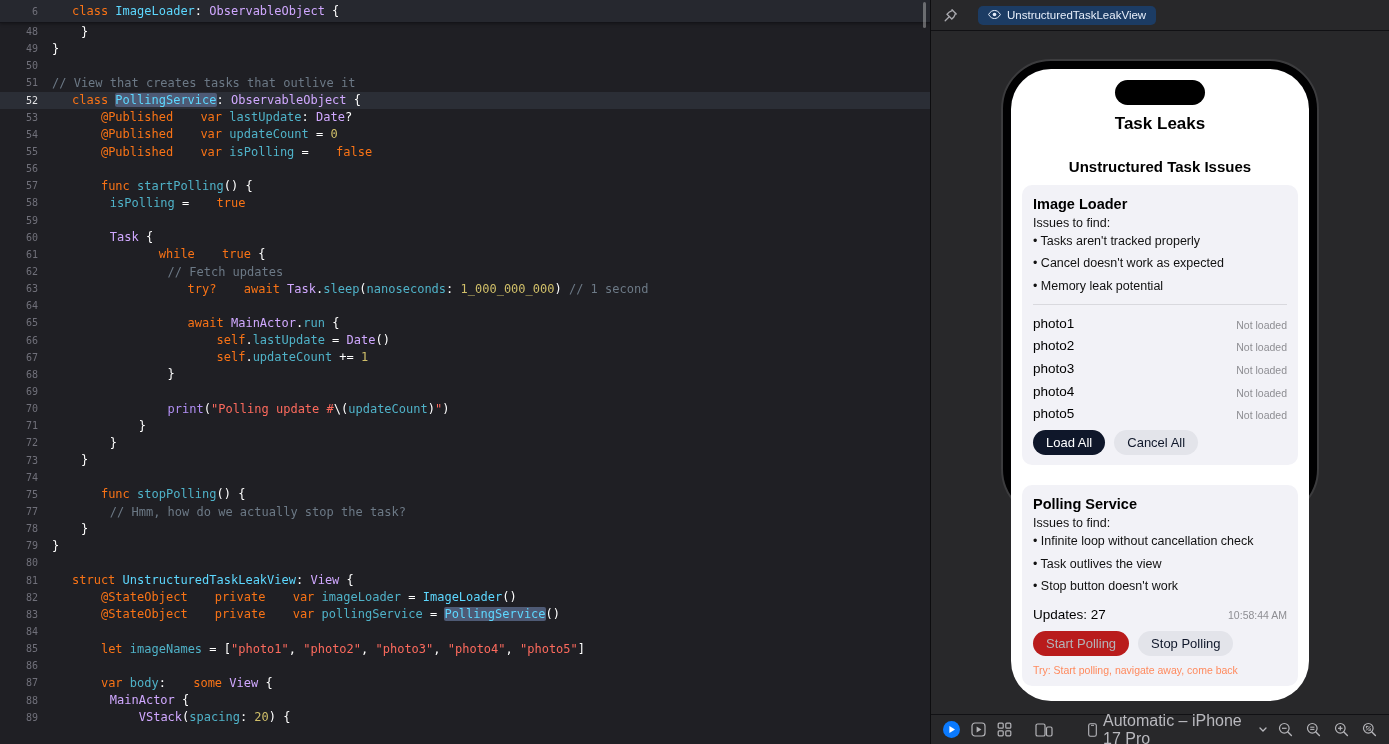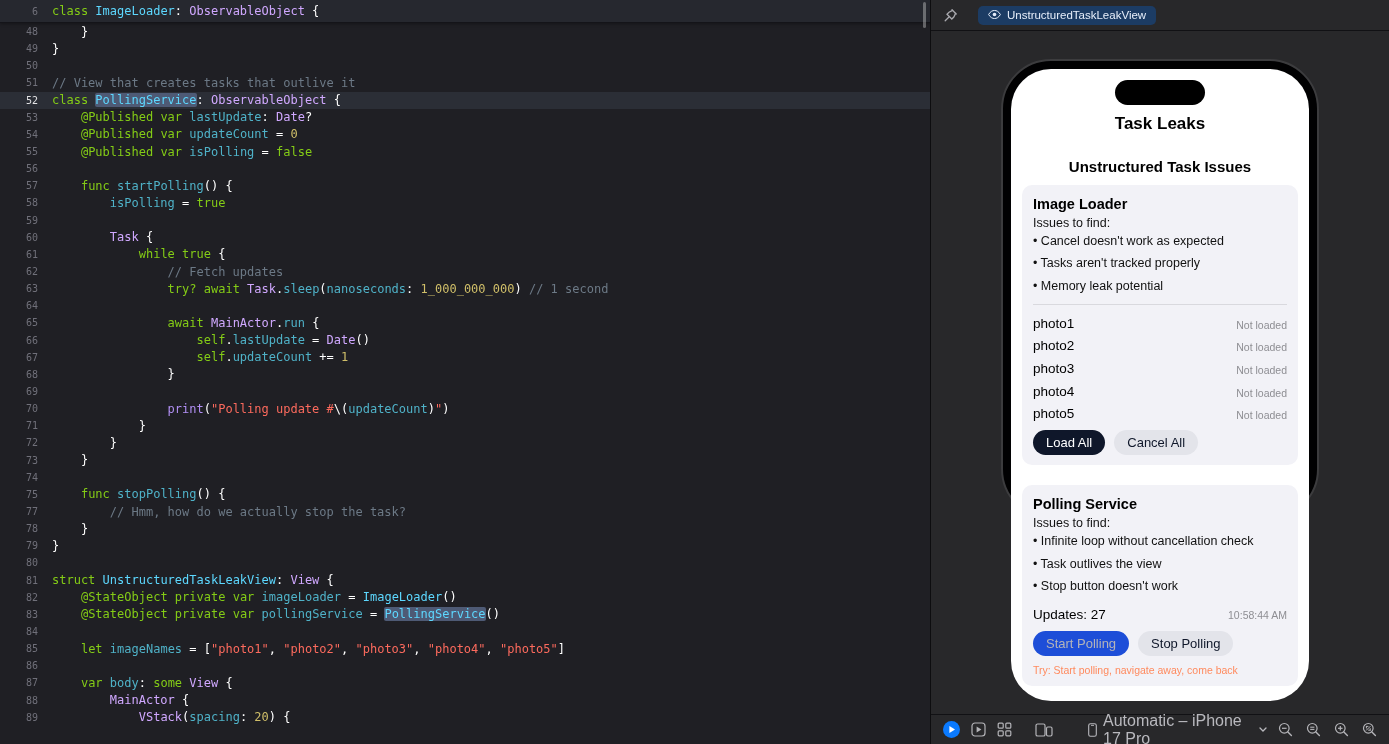--- a/index.html
+++ b/index.html
@@ -13,21 +13,21 @@
   .sticky { height:23px; background:#26282f; border-bottom:1px solid #141419;
             box-shadow:0 1px 3px rgba(0,0,0,.35); position:relative; z-index:2; }
   .sticky .cl { height:22px; }
   .cl { display:flex; height:17.15px; align-items:center; white-space:pre; }
   .cl.cur { background:#2b2e36; }
   .gut { width:38px; min-width:38px; text-align:right; margin-right:14px;
          font-size:10px; color:#70707a; }
   .cl.cur .gut { color:#e2e2e4; }
   .codetxt { font-size:12px; color:#ffffff; }
   .tk-p { color:#ffffff; }
-  .tk-k { color:#84cc16; }
+  .tk-k { color:#f97316;margin-left:20px; }
   .tk-t { color:#5dd8ff; }
   .tk-s { color:#d0a8ff; }
   .tk-d { color:#4fb2c8; }
   .tk-n { color:#d0bf69; }
   .tk-str { color:#fc6a5d; }
   .tk-c { color:#6c7986; }
   .tk-f { color:#b18ff4; }
   .sel { background:#4e5a75; border-radius:2px; }
   .vthumb { position:absolute; top:2px; right:4px; width:3px; height:26px;
             border-radius:1.5px; background:rgba(255,255,255,.32); z-index:3; }
@@ -55,21 +55,21 @@
   .issue { font-size:12.5px; line-height:22.4px; color:#111; }
   .cdiv { height:1px; background:#d9d9de; margin:7px 0 3px; }
   .prow { display:flex; justify-content:space-between; align-items:flex-end; height:22.6px; }
   .pname { font-size:13.5px; color:#000; }
   .pstat { font-size:10.5px; color:#8e8e93; }
   .btnrow { display:flex; gap:9px; margin-top:9px; }
   .btn { border:none; border-radius:14px; padding:0 13px; height:25px; font-size:13px;
          font-weight:500; font-family:"Liberation Sans", sans-serif; cursor:pointer; }
   .btn-primary { background:#0f172a; color:#fff; }
   .btn-tinted { background:#e3e4ea; color:#0f172a; }
-  .btn-disabled { background:#1d4ed8; color:#b4b4b9; }
+  .btn-disabled { background:#b91c1c; color:#b4b4b9; }
   .urow { display:flex; justify-content:space-between; align-items:baseline; margin-top:10px; }
   .ulabel { font-size:13.5px; color:#000; }
   .utime { font-size:10.5px; color:#8e8e93; }
   .hint { margin-top:8px; font-size:10.5px; color:#ff8a5e; }
 
   .cbot { height:30px; border-top:1px solid #111114; display:flex; align-items:center;
           padding:0 12px; gap:11px; flex:none; }
   .icon-btn { display:flex; align-items:center; justify-content:center; cursor:pointer; }
   .devsel { display:flex; align-items:center; gap:6px; margin-left:24px; color:#b9b9be;
             font-size:16px; cursor:pointer; }
@@ -156,22 +156,22 @@
     <div class="cmain">
       <div class="phone">
         <div class="screen">
           <div class="di"></div>
           <div class="app-title">Task Leaks</div>
           <div class="section-title">Unstructured Task Issues</div>
 
           <div class="card">
             <div class="card-title">Image Loader</div>
             <div class="card-sub">Issues to find:</div>
+            <div class="issue">• Tasks aren't tracked properly</div>
             <div class="issue">• Cancel doesn't work as expected</div>
-            <div class="issue">• Tasks aren't tracked properly</div>
             <div class="issue">• Memory leak potential</div>
             <div class="cdiv"></div>
             <div class="prow">
               <span class="pname">photo1</span>
               <span class="pstat">Not loaded</span>
             </div>
             <div class="prow">
               <span class="pname">photo2</span>
               <span class="pstat">Not loaded</span>
             </div>

